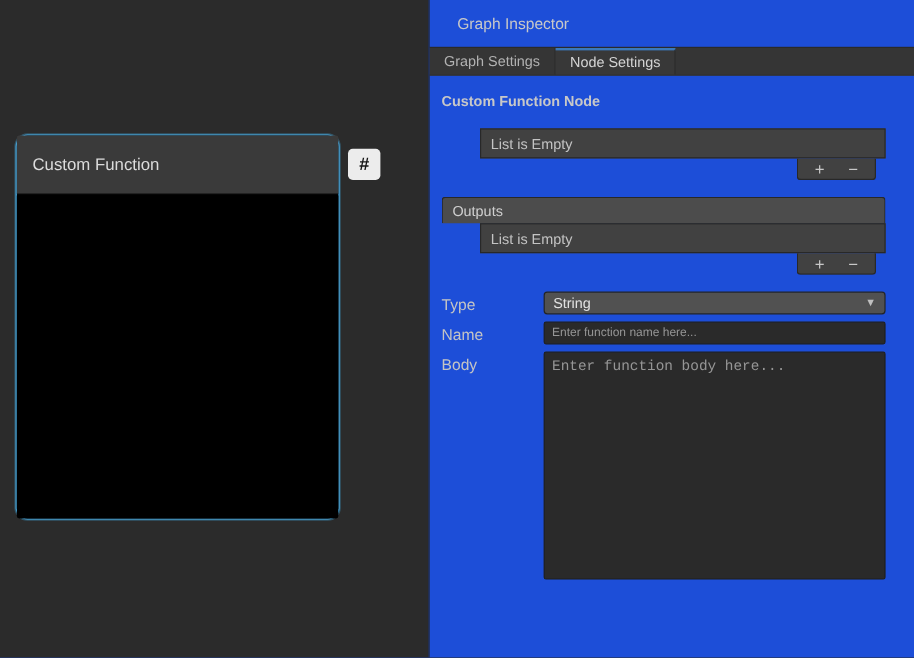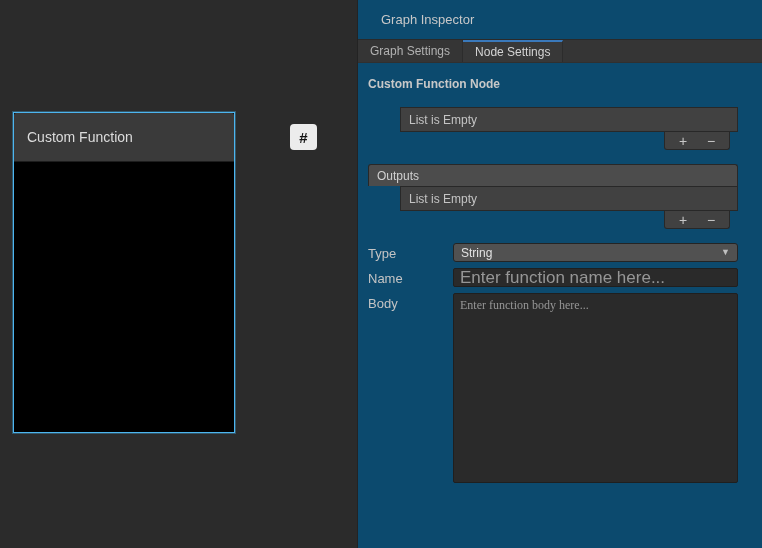--- a/index.html
+++ b/index.html
@@ -9,43 +9,43 @@
     font-family:"Liberation Sans", sans-serif;
     overflow:hidden;
     -webkit-font-smoothing:antialiased;
   }
   .stage { position:relative; width:762px; height:548px; background:#2b2b2b; }
 
   
   .canvas { position:absolute; left:0; top:0; width:357px; height:548px; }
 
   .node {
-    position:absolute; left:13px; top:112px; width:222px; height:321px;
-    background:#000; border:1px solid #4db5ef; border-radius:0;
+    position:absolute; left:13px; top:112px; width:270px; height:321px;
+    background:#000; border:1px solid #4db5ef; border-radius:10px;
     box-shadow:0 0 0 1px rgba(68,192,255,.30);
   }
   .node-header {
     height:49px; background:#3a3a3a; border-bottom:1px solid #1d1d1d;
     display:flex; align-items:center; padding:0 13px;
     border-radius:2px 2px 0 0;
   }
   .node-title { color:#dcdcdc; font-size:14px; }
   .node-body { position:absolute; top:50px; left:0; right:0; bottom:0; background:#000; border-radius:0 0 2px 2px; }
 
   .hash-badge {
     position:absolute; left:290px; top:124px; width:27px; height:26px;
     background:#ececec; border-radius:4px;
     display:flex; align-items:center; justify-content:center;
     color:#141414; font-weight:bold; font-size:15px; cursor:pointer;
   }
 
   
   .inspector {
     position:absolute; left:357px; top:0; width:405px; height:548px;
-    background:#0c4a6e; border-left:1px solid #232323; color:#c4c4c4;
+    background:#1d4ed8; border-left:1px solid #232323; color:#c4c4c4;
   }
   .inspector-header {
     height:40px; display:flex; align-items:center; padding-left:23px;
     border-bottom:1px solid #2a2a2a; color:#c8c8c8; font-size:13px;
     cursor:move;
   }
   .tabs { display:flex; height:23px; background:#353535; border-bottom:1px solid #303030; }
   .tab {
     padding:0 12px; display:flex; align-items:center;
     font-size:12px; color:#b2b2b2; border-right:1px solid #2c2c2c; cursor:pointer;
@@ -81,27 +81,27 @@
   .field-row { display:flex; align-items:flex-start; margin-bottom:6px; }
   .field-row label { width:85px; flex:0 0 85px; font-size:13px; color:#c4c4c4; padding-top:3px; }
   .dropdown {
     flex:1; height:19px; background:#515151; border:1px solid #242424; border-radius:3px;
     display:flex; align-items:center; justify-content:space-between;
     padding:0 7px; font-size:12px; color:#e2e2e2; cursor:pointer;
   }
   .arrow { color:#c0c0c0; font-size:9px; line-height:1; }
   .text-input {
     flex:1; height:19px; background:#2a2a2a; border:1px solid #1f1f1f; border-radius:2px;
-    color:#d0d0d0; font-size:17px; padding:0 6px; outline:none;
+    color:#d0d0d0; font-size:10px; padding:0 6px; outline:none;
     font-family:"Liberation Sans", sans-serif;
   }
   .text-area {
     flex:1; height:190px; background:#2a2a2a; border:1px solid #1f1f1f; border-radius:2px;
     color:#d0d0d0; font-size:12px; padding:4px 6px; resize:none; outline:none;
-    font-family:Liberation Serif, serif;
+    font-family:Liberation Mono, monospace;
   }
   .text-input::placeholder, .text-area::placeholder { color:#969696; opacity:1; }
 </style>
 </head>
 <body>
 
 <div class="stage">
 
   <div class="canvas">
     <div class="node">

